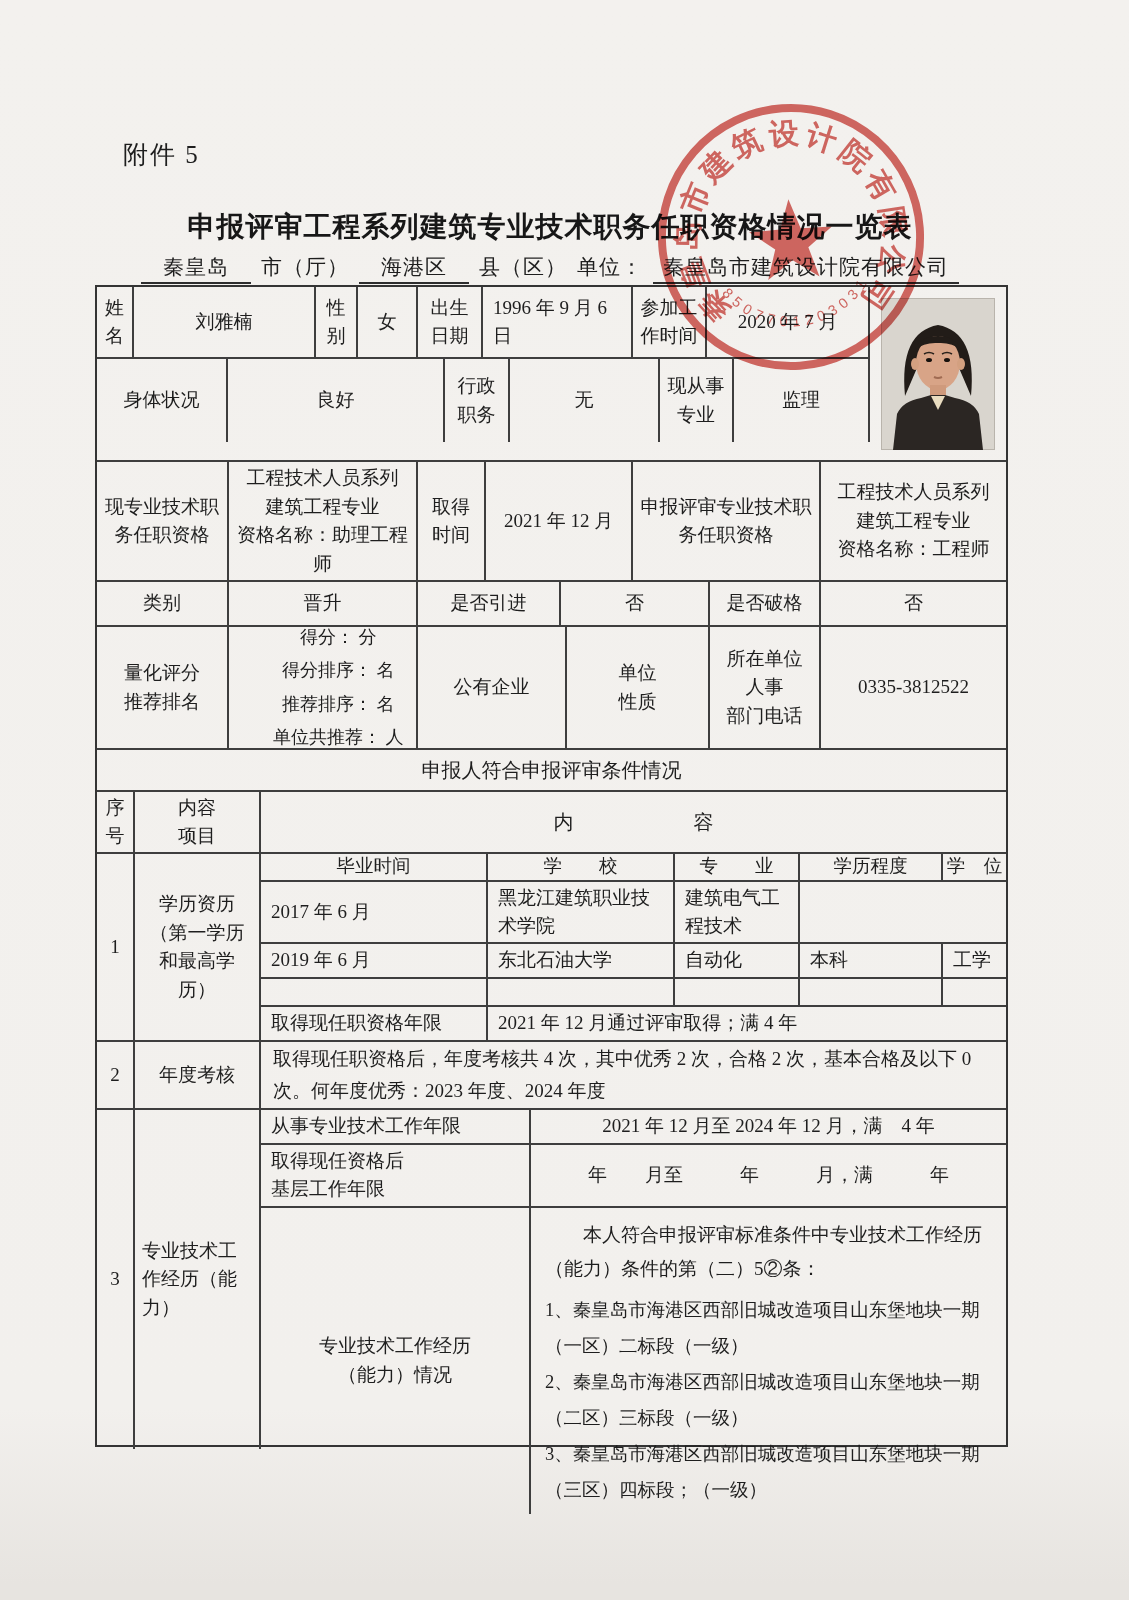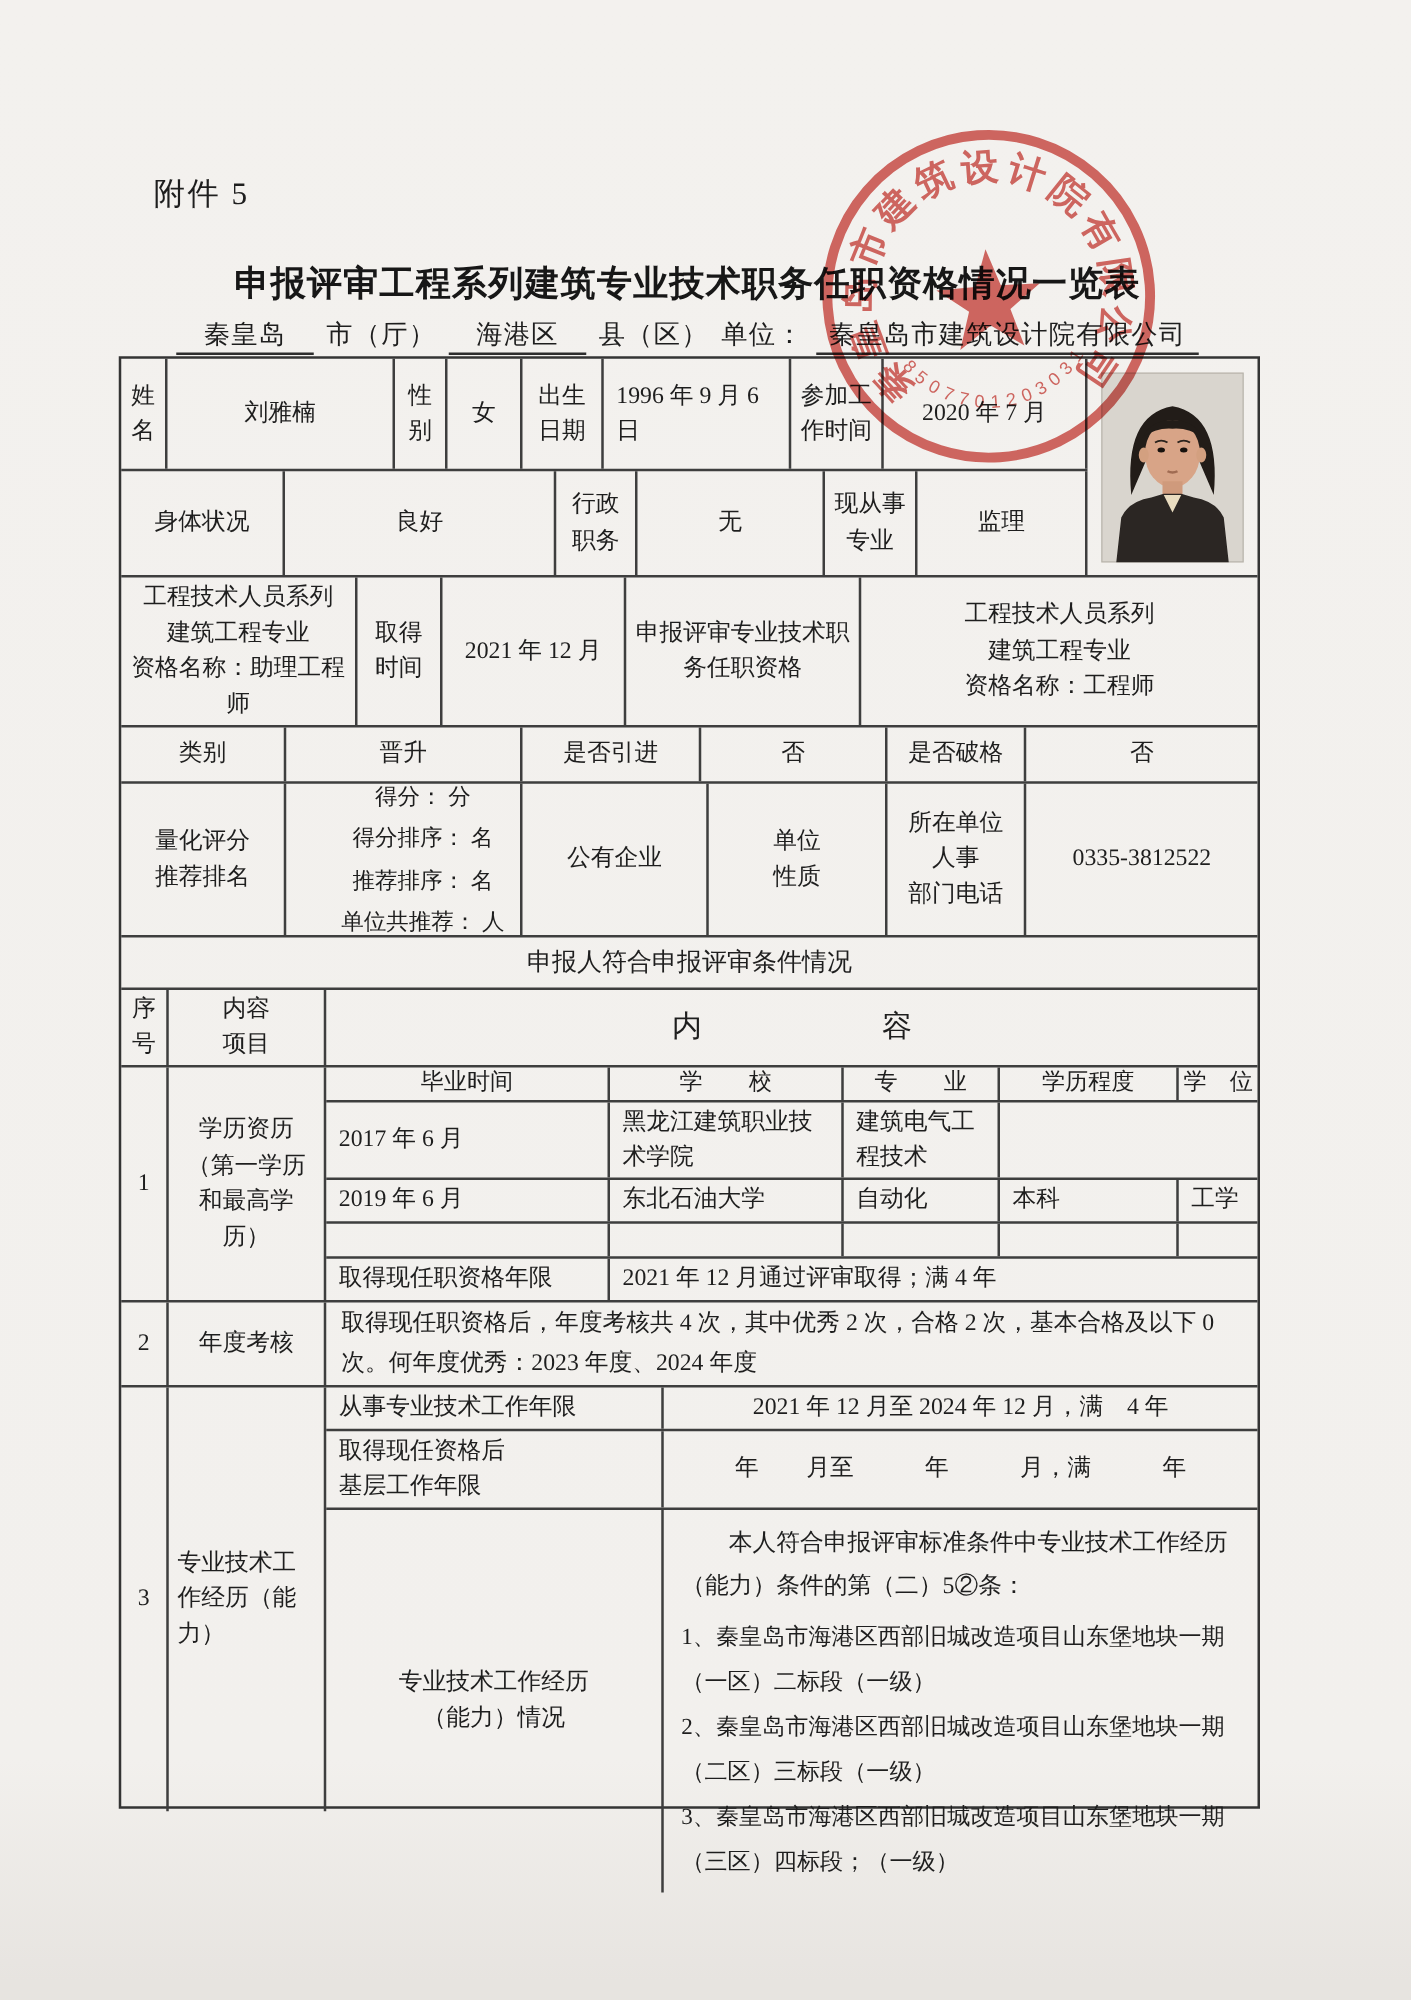--- a/index.html
+++ b/index.html
@@ -83,21 +83,21 @@
   <div class="attachment">附件 5</div>
 
   <h1 class="title">申报评审工程系列建筑专业技术职务任职资格情况一览表</h1>
 
   <div class="filing-line"><span class="seg u">秦皇岛</span><span class="gap"></span><span class="seg">市（厅）</span><span class="gap"></span><span class="seg u">海港区</span><span class="gap"></span><span class="seg">县（区）</span><span class="gap"></span><span class="seg">单位：</span><span class="gap"></span><span class="seg u comp">秦皇岛市建筑设计院有限公司</span></div>
 
   <div class="tbl">
 
     <div class="band" style="height:175px">
       <div class="col" style="width:773px">
-        <div class="r bb" style="height:90px">
+        <div class="r bb" style="height:72px">
           <div class="c" style="width:37px">姓名</div>
           <div class="c" style="width:182px">刘雅楠</div>
           <div class="c" style="width:42px">性别</div>
           <div class="c" style="width:60px">女</div>
           <div class="c" style="width:65px">出生日期</div>
           <div class="c al" style="width:150px">1996 年 9 月 6 日</div>
           <div class="c" style="width:74px">参加工作时间</div>
           <div class="c" style="flex:1">2020 年 7 月</div>
         </div>
         <div class="r" style="height:83px">
@@ -124,20 +124,21 @@
           <path d="M61,56 Q66,53 71,56" stroke="#2a221c" stroke-width="1.5" fill="none"></path>
           <path d="M53,79 Q57,81 61,79" stroke="#a06b52" stroke-width="2" fill="none"></path>
           <rect x="49" y="87" width="16" height="13" fill="#cf9a7c"></rect>
           <path d="M12,152 L16,116 Q22,103 40,100 L50,97 L64,97 L74,100 Q92,103 98,116 L102,152 Z" fill="#2b2623"></path>
           <polygon points="50,98 57,112 64,98" fill="#e9dcc0"></polygon>
         </svg>
       </div>
     </div>
 
     <div class="band" style="height:120px">
+      <div class="c" style="width:132px">现专业技术职务任职资格</div>
       <div class="c pre" style="width:189px">工程技术人员系列
 建筑工程专业
 资格名称：助理工程师</div>
       <div class="c" style="width:68px">取得时间</div>
       <div class="c" style="width:147px">2021 年 12 月</div>
       <div class="c" style="width:188px">申报评审专业技术职务任职资格</div>
       <div class="c pre last" style="flex:1">工程技术人员系列
 建筑工程专业
 资格名称：工程师</div>
     </div>
@@ -169,21 +170,21 @@
 
     <div class="band" style="height:42px">
       <div class="c last" style="flex:1;font-size:20px">申报人符合申报评审条件情况</div>
     </div>
 
     <div class="band" style="height:62px">
       <div class="c pre" style="width:38px">序
 号</div>
       <div class="c pre" style="width:126px">内容
 项目</div>
-      <div class="c last" style="flex:1;font-size:24px">内　　　　　　容</div>
+      <div class="c last" style="flex:1;font-size:20px">内　　　　　　容</div>
     </div>
 
     <div class="band" style="height:188px">
       <div class="c" style="width:38px">1</div>
       <div class="c pre" style="width:126px">学历资历
 （第一学历
 和最高学
 历）</div>
       <div class="col" style="flex:1">
         <div class="r bb" style="height:28px;font-size:18.5px">

